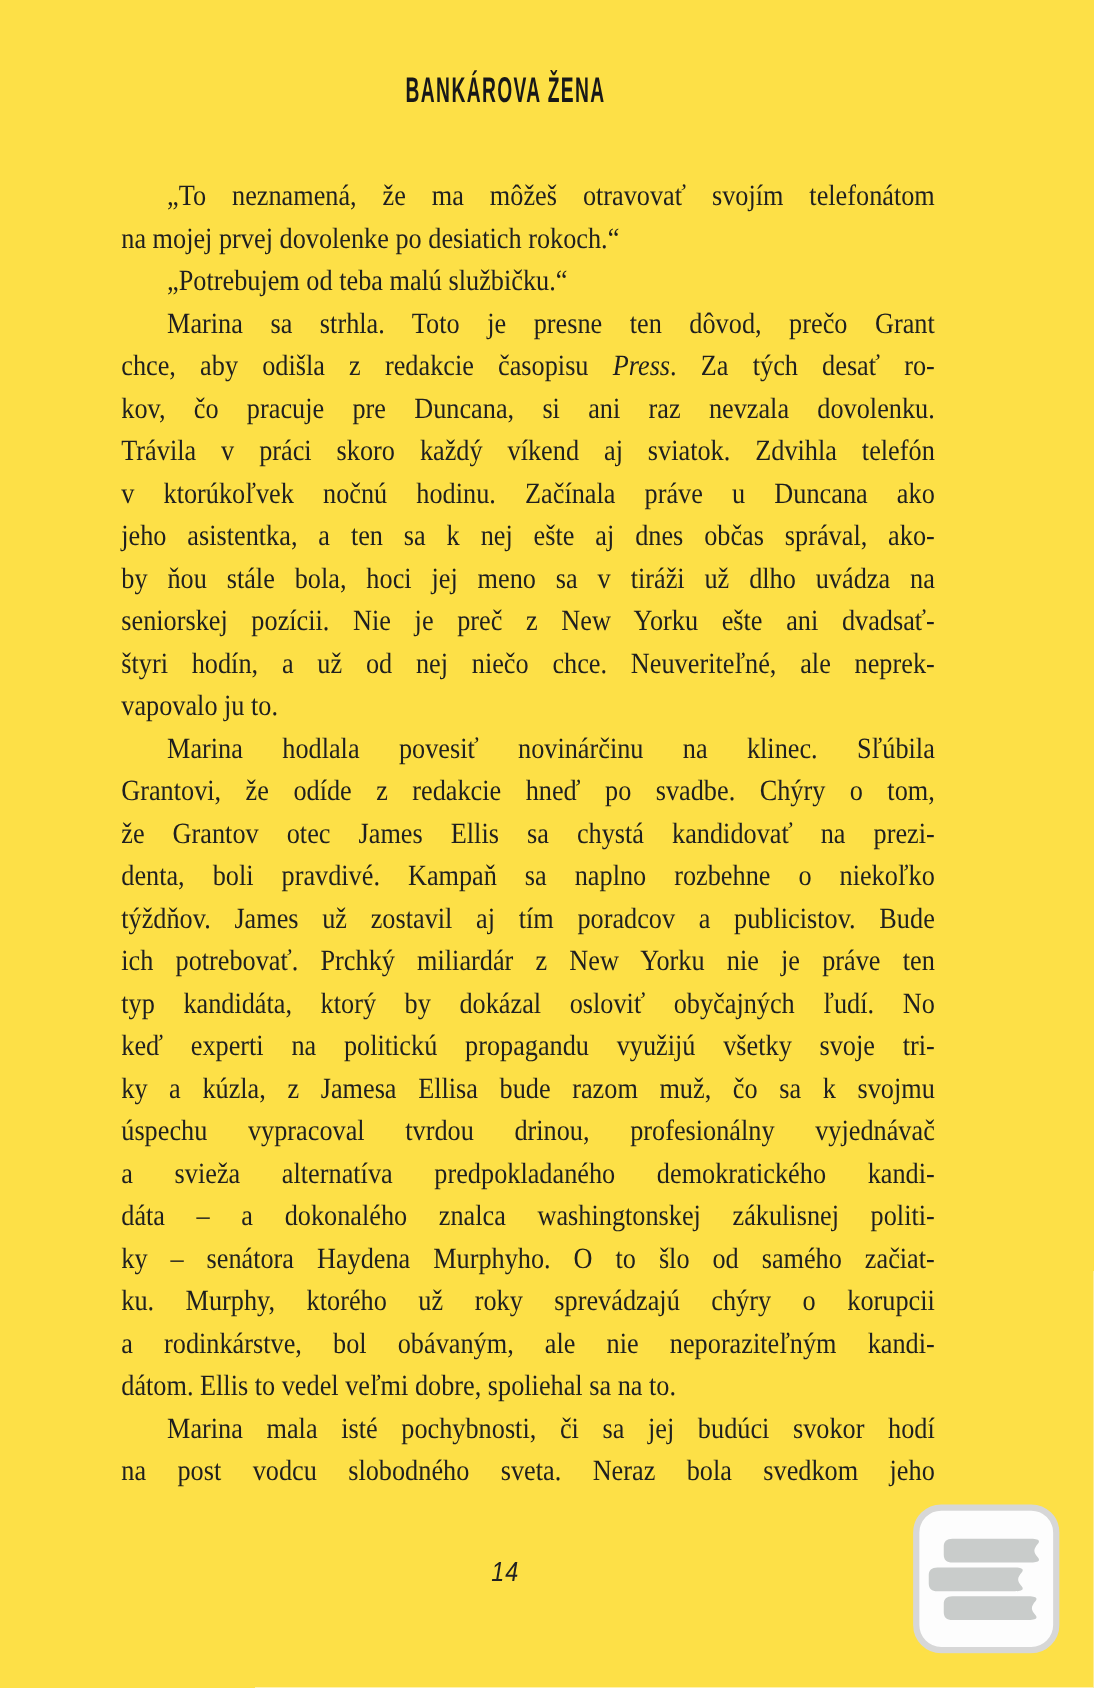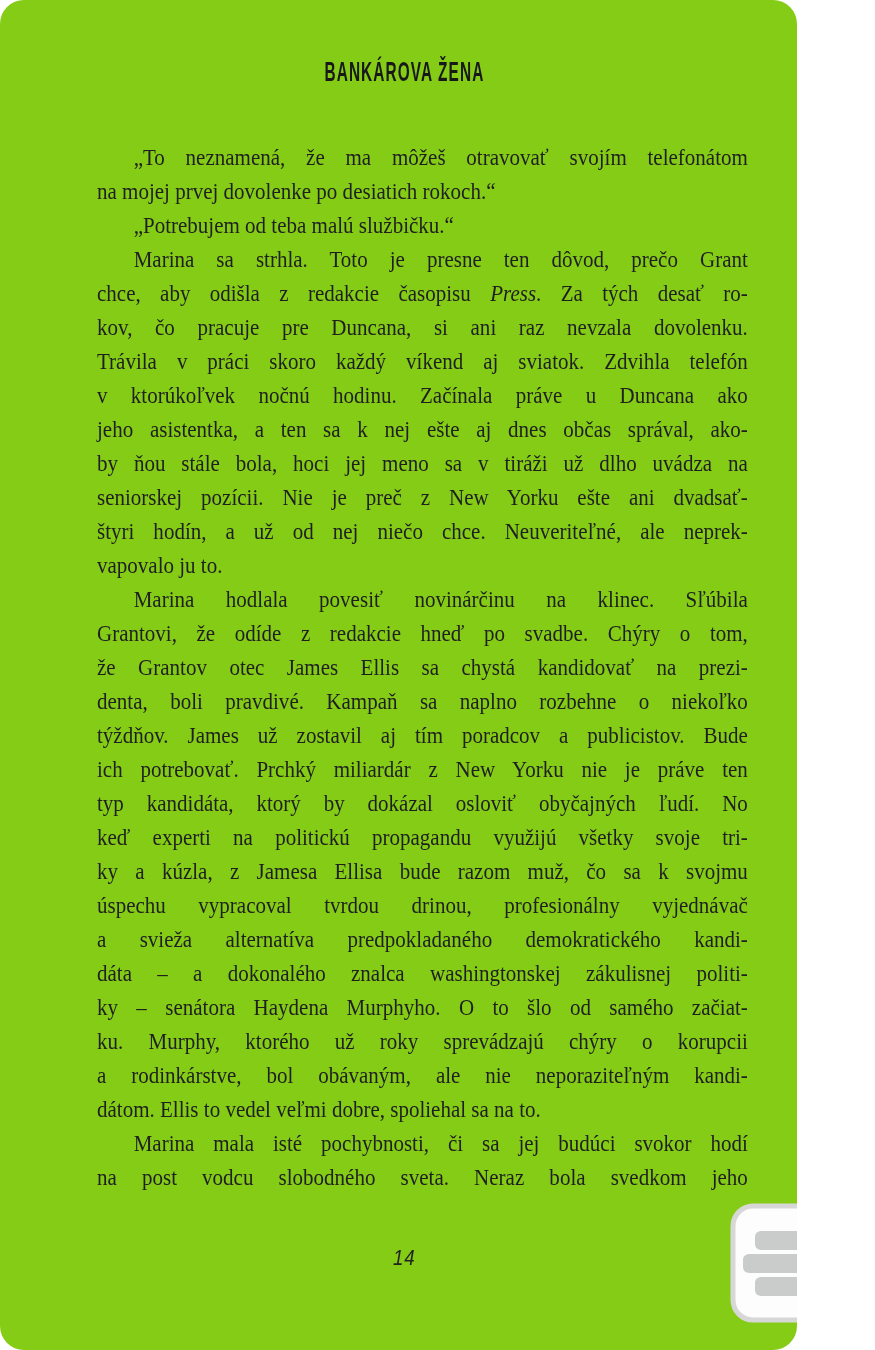--- a/index.html
+++ b/index.html
@@ -2,27 +2,26 @@
 <html><head>
 <meta charset="utf-8">
 <style>
   html, body {
     margin: 0;
     padding: 0;
     background: #ffffff;
   }
   .page {
     position: relative;
-    width: 797px;
+    width: 875px;
     height: 1350px;
-    background: #84cc16;
+    background: #fde047;
     overflow: hidden;
     font-family: "Liberation Serif", serif;
     color: #1e1e1e;
-    border-radius: 24px;
   }
   
   .running-head-wrap {
     position: absolute;
     left: -33px;
     top: 57px;
     width: 875px;
     text-align: center;
     line-height: 30px;
   }

